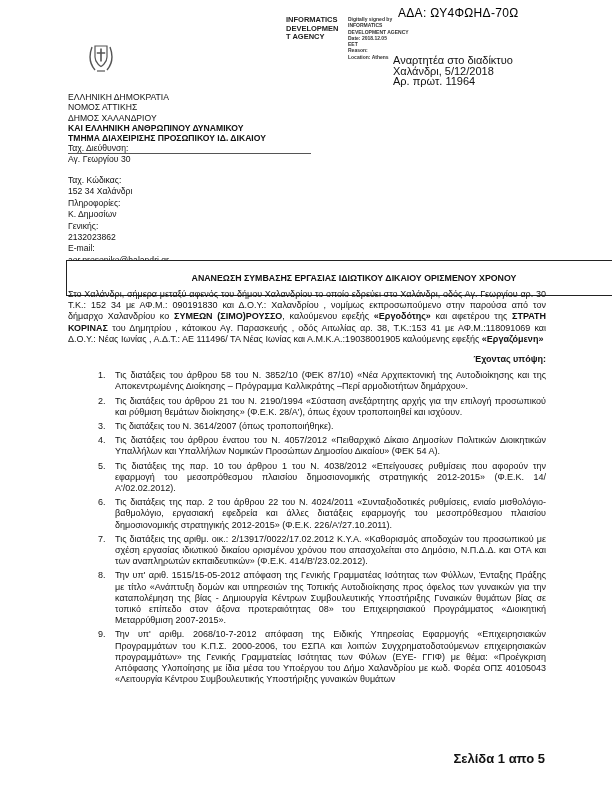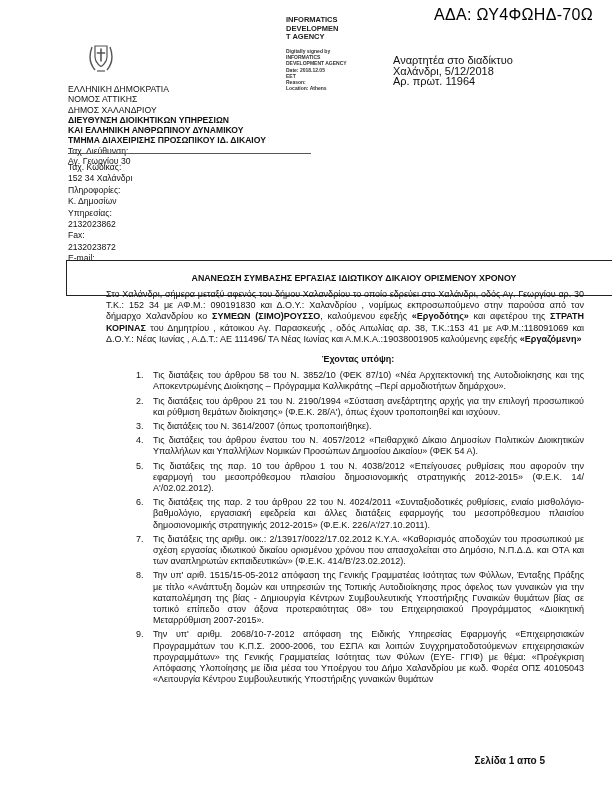--- a/index.html
+++ b/index.html
@@ -1,39 +1,39 @@
 <!DOCTYPE html>
 <html><head>
 <meta charset="utf-8">
 <style>
   html,body{margin:0;padding:0;background:#ffffff;}
   *{box-sizing:border-box;}
   .page{position:relative;width:612px;height:792px;background:#fff;
         font-family:"Liberation Sans",sans-serif;color:#111;overflow:hidden;}
   .b{font-weight:bold;}
-  .ada{position:absolute;top:6px;left:398px;font-size:16px;letter-spacing:.3px;color:#000;margin-left:36px;}
+  .ada{position:absolute;top:6px;left:398px;font-size:12px;letter-spacing:.3px;color:#000;}
   .emblem{position:absolute;top:40px;left:88px;}
-  .sig{position:absolute;top:16px;left:286px;display:flex;gap:6px;align-items:flex-start;flex-direction:column;}
+  .sig{position:absolute;top:16px;left:286px;display:flex;gap:6px;align-items:flex-start;}
   .sig-agency{font-size:7.5px;font-weight:bold;line-height:1.15;color:#222;width:56px;}
   .sig-details{font-size:5px;line-height:1.25;font-weight:bold;color:#333;width:72px;}
   .right-meta{position:absolute;top:55px;left:393px;font-size:11px;line-height:10.6px;color:#111;}
-  .org{position:absolute;top:84px;left:68px;font-size:8.6px;line-height:10.3px;}
+  .org{position:absolute;top:92px;left:68px;font-size:8.6px;line-height:10.3px;}
   .pair-row{display:flex;flex-direction:column;}
   .pair-label{width:86px;flex:none;}
   .contact{position:absolute;top:153px;left:68px;width:243px;border-top:1px solid #555;
-           padding-top:8px;font-size:8.6px;line-height:11.4px;}
+           padding-top:21px;font-size:8.6px;line-height:11.4px;}
   .title-box{position:absolute;top:260px;left:66px;width:576px;border:1px solid #222;
              text-align:center;font-weight:bold;font-size:8.8px;padding:12px 2px;background:#fff;}
-  .content{position:absolute;top:289px;left:68px;width:478px;font-size:9px;line-height:11.2px;text-align:justify;margin-left:38px;}
-  .having{margin:9px 0 5px 26px;font-weight:bold;text-align:center;}
+  .content{position:absolute;top:289px;left:68px;width:478px;font-size:9px;line-height:11.2px;text-align:justify;}
+  .having{margin:9px 0 5px 26px;font-weight:bold;text-align:right;}
   .list{margin-left:30px;}
   .list-item{display:flex;margin-bottom:3px;}
   .num{width:17px;flex:none;}
   .itext{flex:1;text-align:justify;}
-  .footer{position:absolute;bottom:26px;right:67px;font-size:10px;font-weight:bold;}
+  .footer{position:absolute;bottom:26px;right:67px;font-size:13px;font-weight:bold;}
 </style>
 </head>
 <body>
 
 <div class="page">
 
   <div class="ada">ΑΔΑ: ΩΥ4ΦΩΗΔ-70Ω</div>
 
   <div class="emblem">
     <svg width="26" height="36" viewBox="0 0 26 36" aria-hidden="true">
@@ -66,46 +66,41 @@
     <div>Αναρτητέα στο διαδίκτυο</div>
     <div>Χαλάνδρι, 5/12/2018</div>
     <div>Αρ. πρωτ. 11964</div>
   </div>
 
   <div class="org">
     <div>
         <div>ΕΛΛΗΝΙΚΗ ΔΗΜΟΚΡΑΤΙΑ</div>
         <div>ΝΟΜΟΣ ΑΤΤΙΚΗΣ</div>
         <div>ΔΗΜΟΣ ΧΑΛΑΝΔΡΙΟΥ</div>
-        <div class="b">ΔΙΕΥΘΥΝΣΗ ΔΙΟΙΚΗΤΙΚΩΝ ΥΠΗΡΕΣΙΩΝ</div>
         <div class="b">ΚΑΙ ΕΛΛΗΝΙΚΗ ΑΝΘΡΩΠΙΝΟΥ ΔΥΝΑΜΙΚΟΥ</div>
         <div class="b">ΤΜΗΜΑ ΔΙΑΧΕΙΡΙΣΗΣ ΠΡΟΣΩΠΙΚΟΥ ΙΔ. ΔΙΚΑΙΟΥ</div>
       </div>
     <div class="pair-row">
       <span class="pair-label">Ταχ. Διεύθυνση:</span>
       <span>Αγ. Γεωργίου 30</span>
     </div>
   </div>
 
   <div class="contact">
       <div class="pair-row">
         <span class="pair-label">Ταχ. Κώδικας:</span>
         <span>152 34 Χαλάνδρι</span>
       </div>
       <div class="pair-row">
         <span class="pair-label">Πληροφορίες:</span>
         <span>Κ. Δημοσίων</span>
       </div>
       <div class="pair-row">
-        <span class="pair-label">Υπηρεσίας:</span>
+        <span class="pair-label">Γενικής:</span>
         <span>2132023862</span>
-      </div>
-      <div class="pair-row">
-        <span class="pair-label">Fax:</span>
-        <span>2132023872</span>
       </div>
       <div class="pair-row">
         <span class="pair-label">E-mail:</span>
         <span>aor.prosopiko@halandri.gr</span>
       </div>
     </div>
 
   <div class="title-box">ΑΝΑΝΕΩΣΗ  ΣΥΜΒΑΣΗΣ ΕΡΓΑΣΙΑΣ ΙΔΙΩΤΙΚΟΥ ΔΙΚΑΙΟΥ ΟΡΙΣΜΕΝΟΥ ΧΡΟΝΟΥ</div>
 
   <div class="content">

